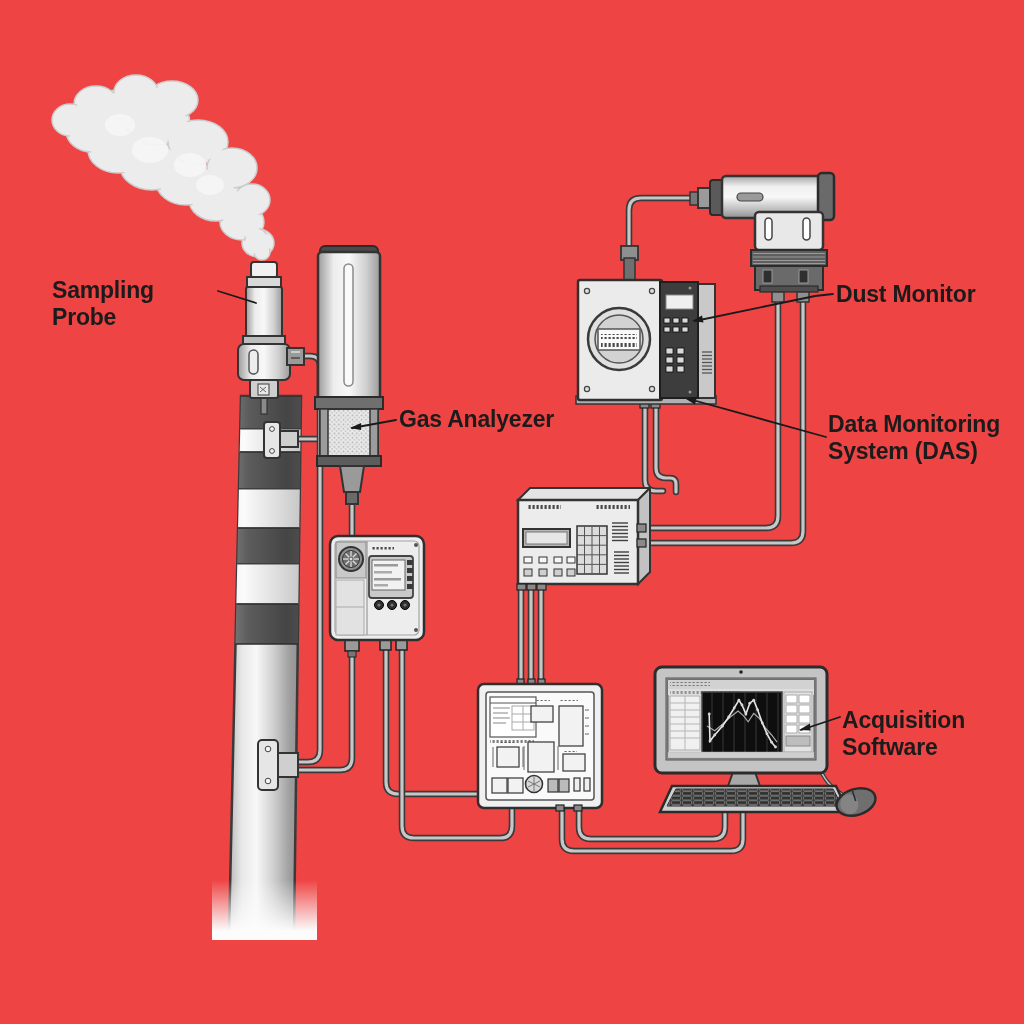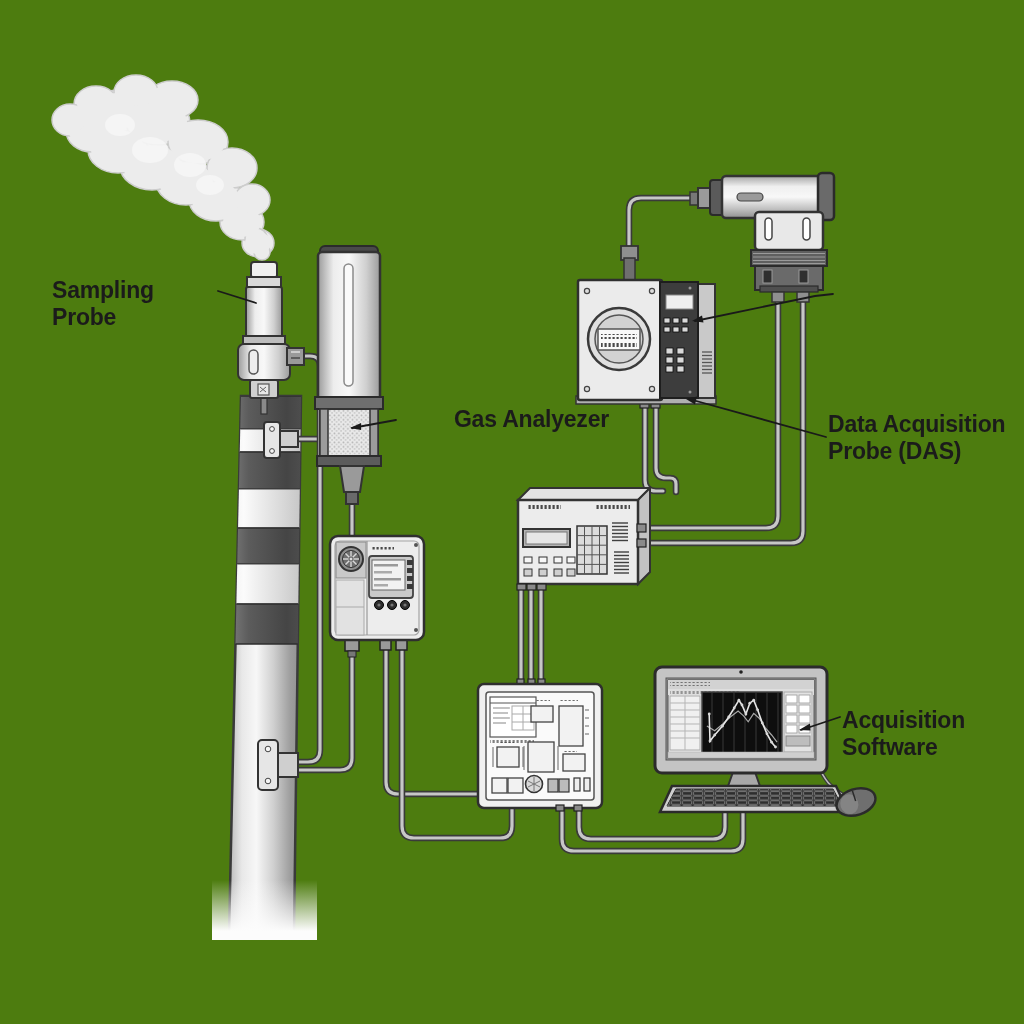--- a/index.html
+++ b/index.html
@@ -1,16 +1,16 @@
 <!DOCTYPE html>
 <html><head>
 <meta charset="utf-8">
 <style>
   html,body{margin:0;padding:0;background:#ffffff;}
-  .scene{position:relative;width:1024px;height:1024px;background:#4d7c0f;overflow:hidden;
+  .scene{position:relative;width:1024px;height:1024px;background:#ef4444;overflow:hidden;
          font-family:"Liberation Sans",sans-serif;}
   .scene svg{position:absolute;left:0;top:0;}
   .lbl{position:absolute;color:#1b1b1b;font-weight:700;font-size:23px;line-height:1.18;
        letter-spacing:-0.2px;}
   
   .to{fill:none;stroke:#3a3a3a;stroke-width:6.5;stroke-linecap:round;stroke-linejoin:round}
   .ti{fill:none;stroke:#c7c7c7;stroke-width:3.2;stroke-linecap:round;stroke-linejoin:round}
   .co{fill:none;stroke:#3a3a3a;stroke-width:4;stroke-linecap:round}
   .ci{fill:none;stroke:#bdbdbd;stroke-width:1.6;stroke-linecap:round}
   .ldr{fill:none;stroke:#1a1a1a;stroke-width:1.8;stroke-linecap:round}
@@ -577,16 +577,17 @@
     <path class="ldr" d="M833,294 L815,296 L695,321"></path>
     <polygon points="692,321 703.5,322.5 702,315.5" fill="#1a1a1a"></polygon>
     <path class="ldr" d="M826,437 L689,399"></path>
     <polygon points="686,399 697,396.5 695,404.5" fill="#1a1a1a"></polygon>
     <path class="ldr" d="M840,717 L801,730"></path>
     <polygon points="799,730 810,723.5 810.5,730.5" fill="#1a1a1a"></polygon>
   </g>
 </svg>
 
 <div class="lbl" style="left:52px;top:277px;width:170px;">Sampling Probe</div>
-<div class="lbl" style="left:399px;top:406px;width:210px;text-align:right;">Gas Analyezer</div>
-<div class="lbl" style="left:828px;top:411px;width:182px;">Data Acquisition Probe (DAS)</div>
+<div class="lbl" style="left:399px;top:406px;width:210px;">Gas Analyezer</div>
+<div class="lbl" style="left:836px;top:281px;width:180px;">Dust Monitor</div>
+<div class="lbl" style="left:828px;top:411px;width:182px;">Data Monitoring System (DAS)</div>
 <div class="lbl" style="left:842px;top:707px;width:128px;">Acquisition Software</div>
 </div>
 
 </body></html>

